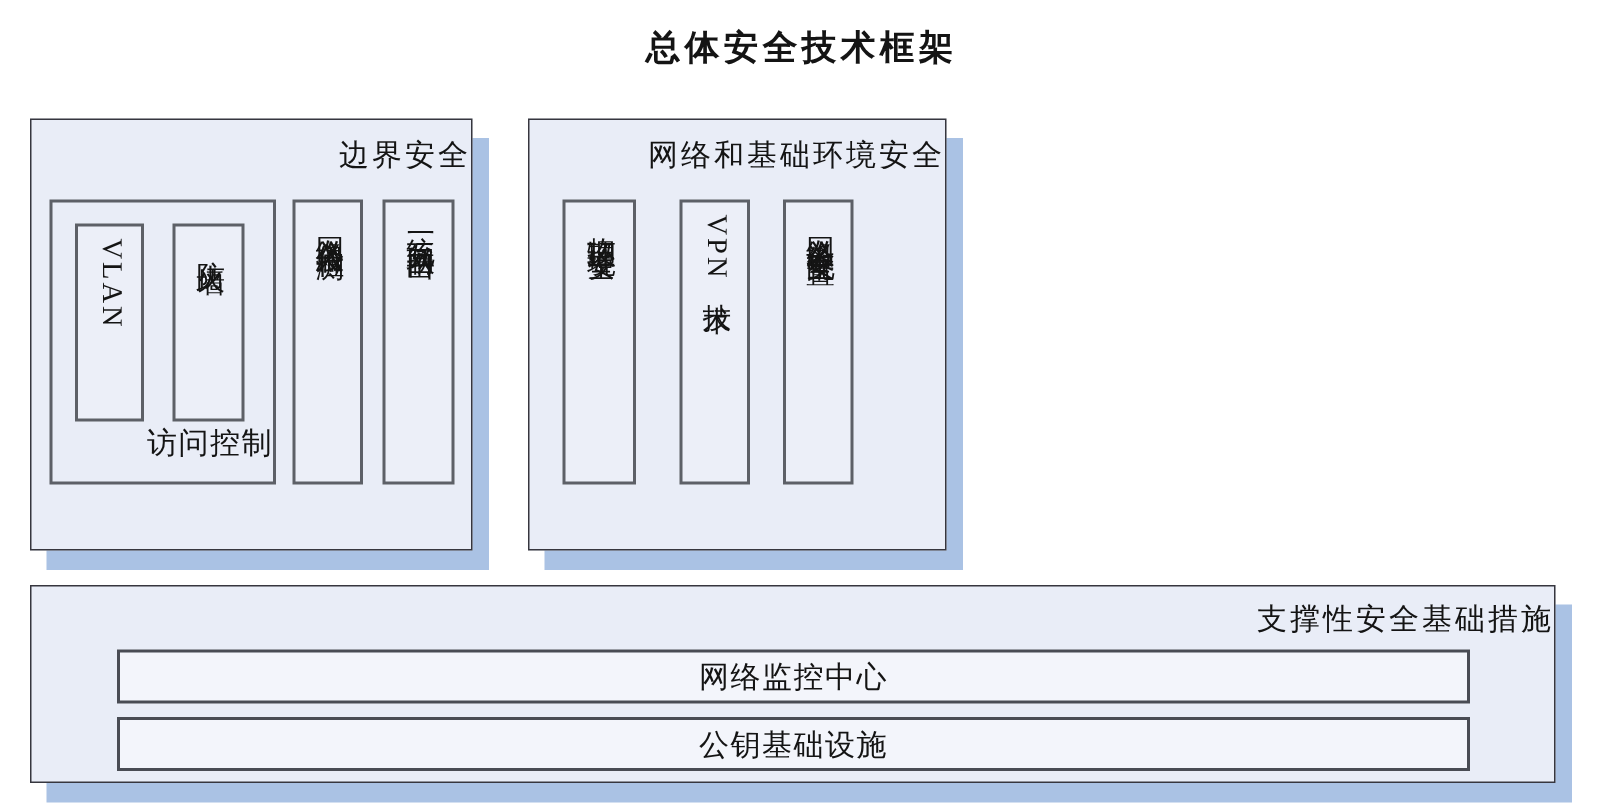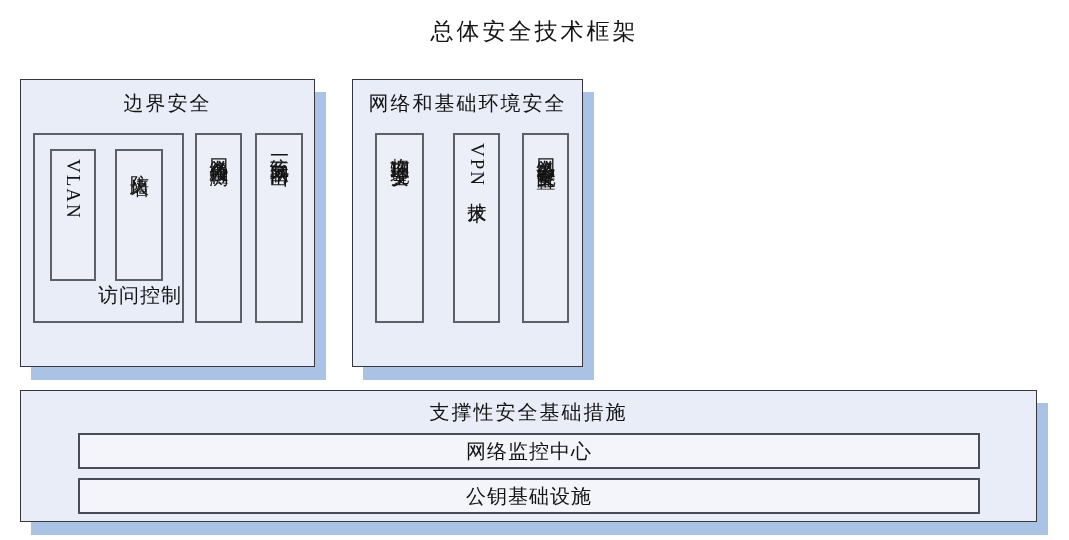--- a/index.html
+++ b/index.html
@@ -22,32 +22,33 @@
     overflow:hidden;
   }
   .stage *{box-sizing:border-box;}
   .diagram-title{
     position:absolute;
     top:16px;left:0;width:1069px;
     text-align:center;
     font-size:23px;
     letter-spacing:3px;
     white-space:nowrap;
+    font-weight:bold;
   }
   .panel{
     position:absolute;
     background:var(--panel-fill);
     border:1px solid var(--panel-border);
     box-shadow:11px 13px 0 var(--shadow);
   }
   .panel-title{
     position:absolute;
     top:10px;left:0;right:0;
     margin:0;
-    text-align:center;
+    text-align:right;
     font-size:20px;
     font-weight:normal;
     letter-spacing:2px;
     white-space:nowrap;
   }
   .item{
     position:absolute;
     background:var(--item-fill);
     border:2px solid var(--item-border);
     display:flex;
@@ -108,21 +109,21 @@
     </div>
 
     <div class="item" style="left:174px;top:53px;width:47px;height:190px">
       <span>网络入侵检测</span>
     </div>
     <div class="item" style="left:234px;top:53px;width:48px;height:190px">
       <span>统一互联网出口</span>
     </div>
   </section>
 
-  <section class="panel" style="left:352px;top:79px;width:231px;height:288px">
+  <section class="panel" style="left:352px;top:79px;width:279px;height:288px">
     <h2 class="panel-title">网络和基础环境安全</h2>
 
     <div class="item" style="left:22px;top:53px;width:49px;height:190px">
       <span>物理环境安全</span>
     </div>
     <div class="item" style="left:100px;top:53px;width:47px;height:190px">
       <span>VPN技术</span>
     </div>
     <div class="item" style="left:169px;top:53px;width:47px;height:190px">
       <span>网络设备安全配置</span>

